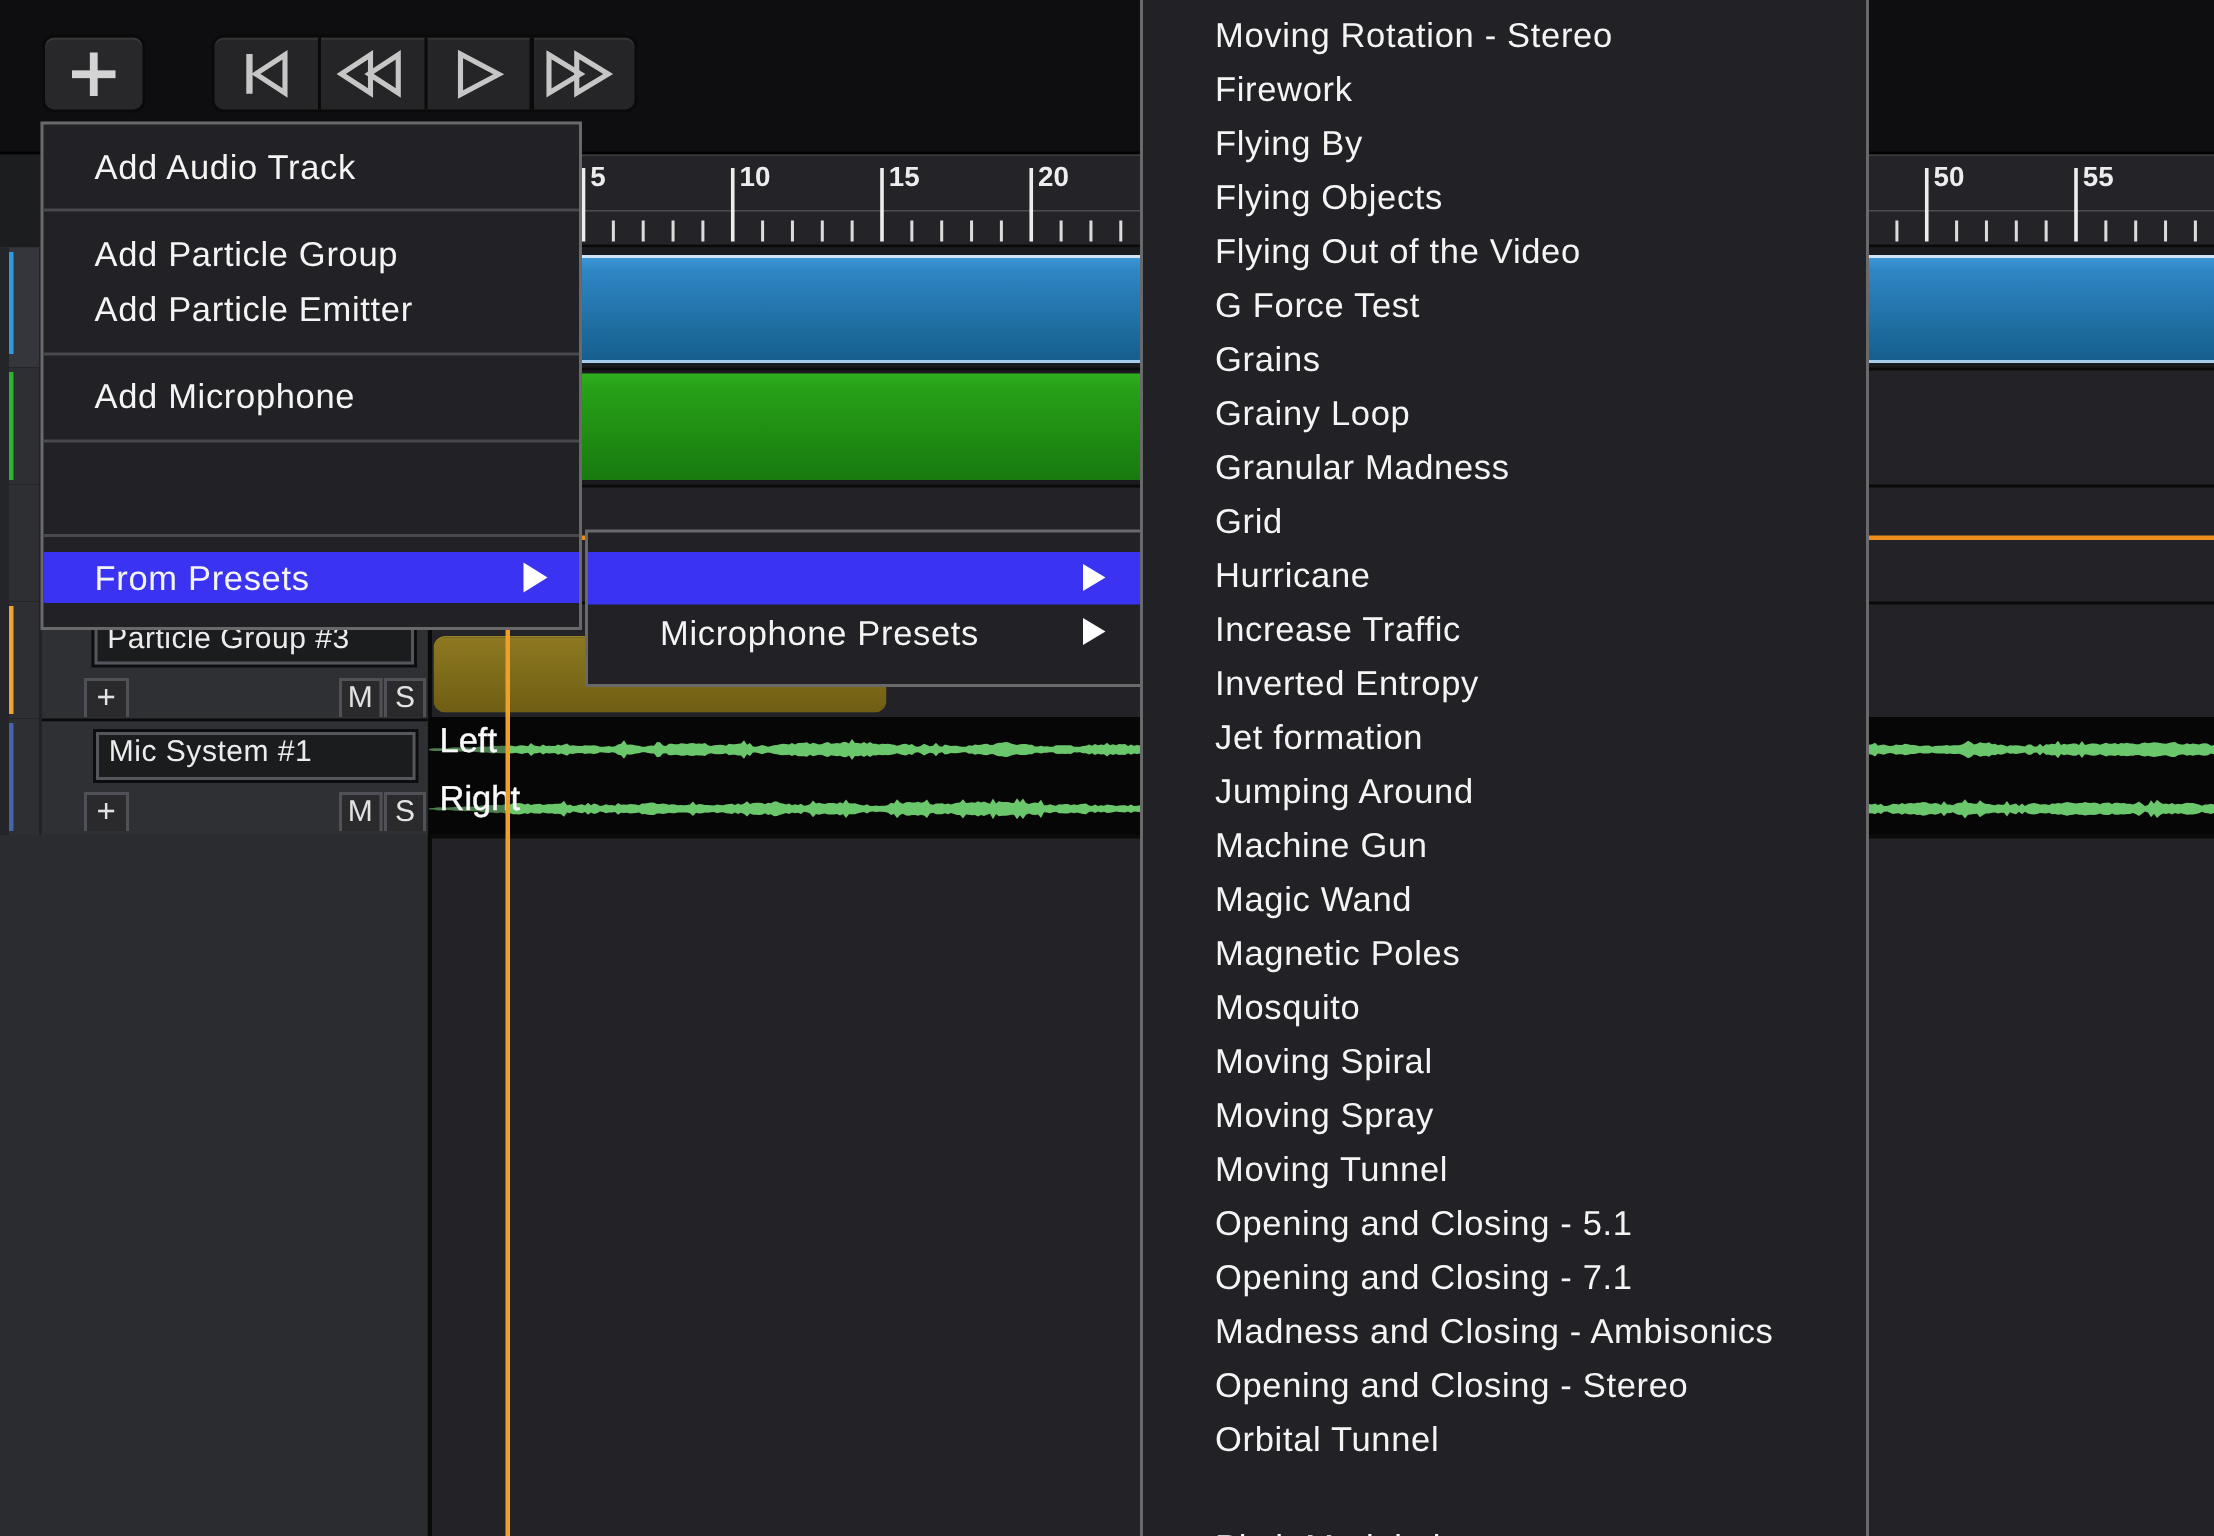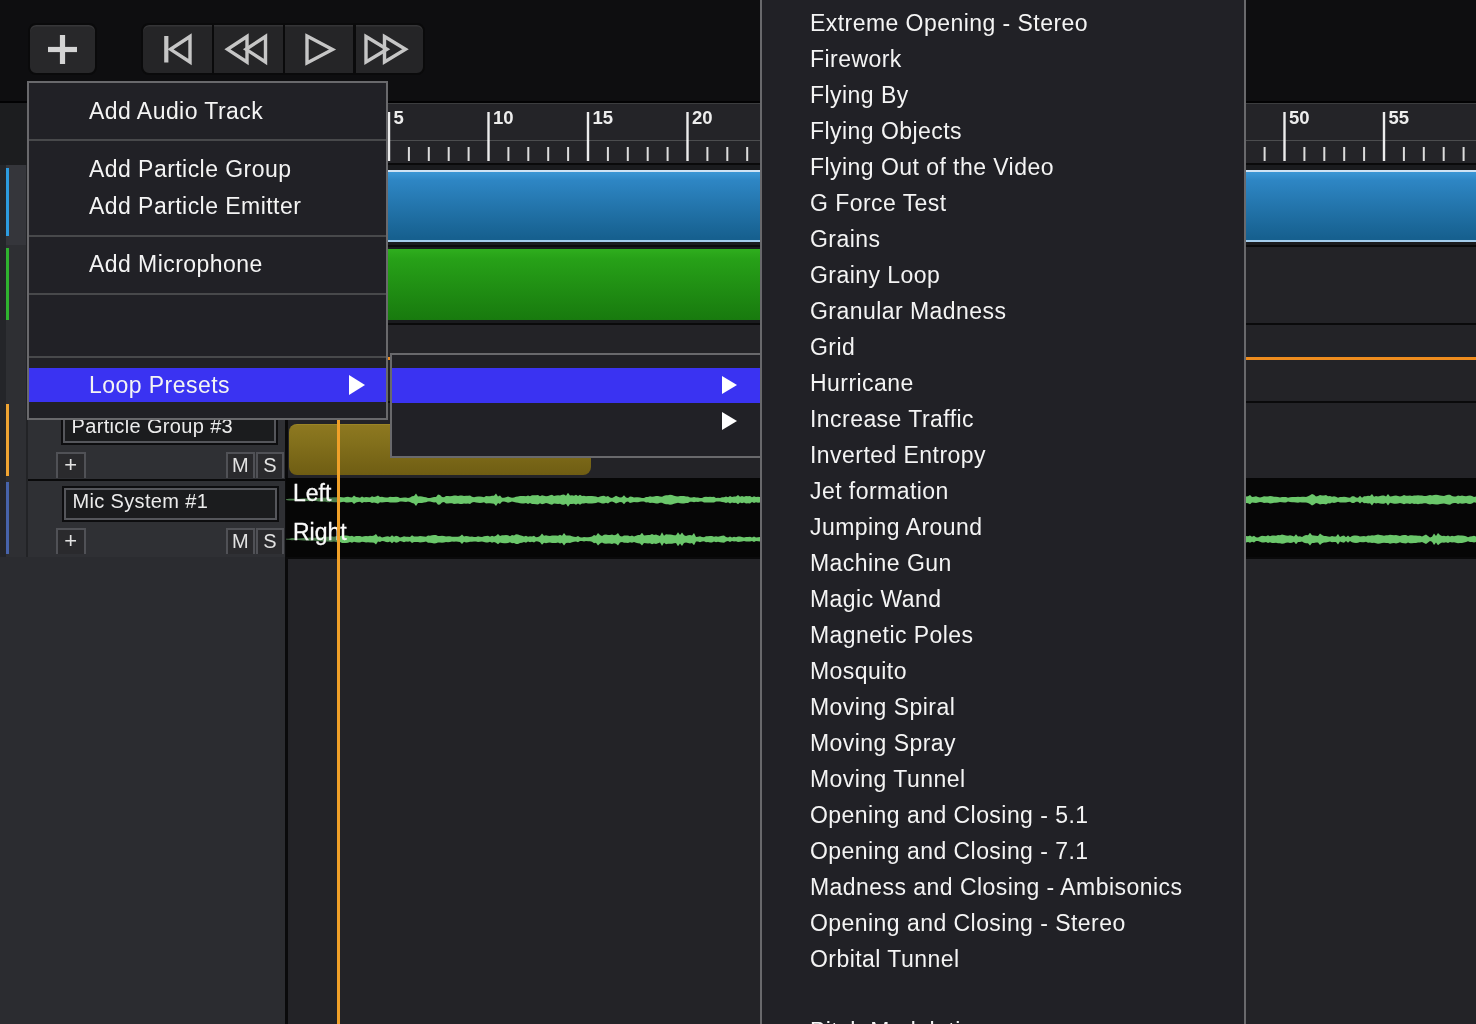--- a/index.html
+++ b/index.html
@@ -55,21 +55,21 @@
   background:linear-gradient(#8d7820, #83701c 35%, #6f5d13); }
 #waveblock { position:absolute; left:-2px; top:312.5px; width:1190px; height:79px;
   background:#060606; }
 .wlabel { position:absolute; left:7px; color:#fafafa; font-size:23px; line-height:26px; -webkit-text-stroke:0.3px #fafafa; }
 #playhead { position:absolute; left:49.3px; top:0; width:3px; height:859px;
   background:#f0a028; }
 
 
 .menu { position:absolute; background:#212126; border:2px solid #69696c;
   color:#f4f4f4; font-size:23px; }
-.mitem { position:absolute; left:60px; height:30px; line-height:30px; white-space:nowrap; letter-spacing:0.45px; }
+.mitem { position:absolute; left:34px; height:30px; line-height:30px; white-space:nowrap; letter-spacing:0.45px; }
 #menu2 .mitem { left:48px; }
 .msep { position:absolute; left:0; width:100%; height:2px; background:#48494b; }
 .hl { position:absolute; left:0; width:100%; background:#3a33f2; }
 .arrow { position:absolute; width:0; height:0; border-style:solid;
   border-color:transparent transparent transparent #ffffff;
   border-width:10px 0 10px 16px; }
 #menu1 { left:27px; top:81px; width:361px; height:339px; }
 #menu2 { left:390px; top:353px; width:372px; height:105px; }
 #menu3 { left:760px; top:-16px; width:486px; height:1056px; border-top:none; border-bottom:none; }
 .bitem { position:absolute; left:48px; height:36px; line-height:36px; white-space:nowrap; letter-spacing:0.45px; }
@@ -240,32 +240,33 @@
 <div class="menu" id="menu1">
   <div class="mitem" style="top:12.5px">Add Audio Track</div>
   <div class="msep" style="top:56px"></div>
   <div class="mitem" style="top:70.5px">Add Particle Group</div>
   <div class="mitem" style="top:107.5px">Add Particle Emitter</div>
   <div class="msep" style="top:152px"></div>
   <div class="mitem" style="top:165.5px">Add Microphone</div>
   <div class="msep" style="top:209.5px"></div>
   <div class="msep" style="top:273px"></div>
   <div class="hl" style="top:284.5px;height:34px"></div>
-  <div class="mitem" style="top:287px">Loop Presets</div>
+  <div class="mitem" style="top:287px">From Presets</div>
   <div class="arrow" style="left:319.5px;top:292px"></div>
 </div>
 
 <div class="menu" id="menu2">
   <div class="hl" style="top:13px;height:34.5px"></div>
   <div class="arrow" style="left:330px;top:21px;border-width:9.5px 0 9.5px 15.5px"></div>
+  <div class="mitem" style="top:51.5px">Microphone Presets</div>
   <div class="arrow" style="left:330px;top:57px;border-width:9.5px 0 9.5px 15.5px"></div>
 </div>
 
 <div class="menu" id="menu3">
-    <div class="bitem" style="top:21px">Extreme Opening - Stereo</div>
+    <div class="bitem" style="top:21px">Moving Rotation - Stereo</div>
     <div class="bitem" style="top:57px">Firework</div>
     <div class="bitem" style="top:93px">Flying By</div>
     <div class="bitem" style="top:129px">Flying Objects</div>
     <div class="bitem" style="top:165px">Flying Out of the Video</div>
     <div class="bitem" style="top:201px">G Force Test</div>
     <div class="bitem" style="top:237px">Grains</div>
     <div class="bitem" style="top:273px">Grainy Loop</div>
     <div class="bitem" style="top:309px">Granular Madness</div>
     <div class="bitem" style="top:345px">Grid</div>
     <div class="bitem" style="top:381px">Hurricane</div>

